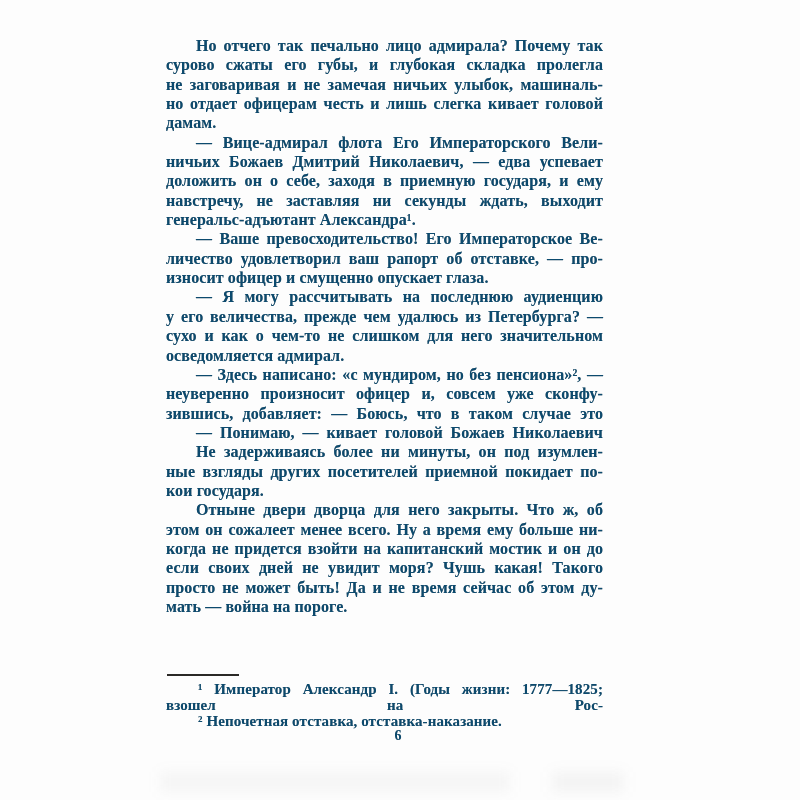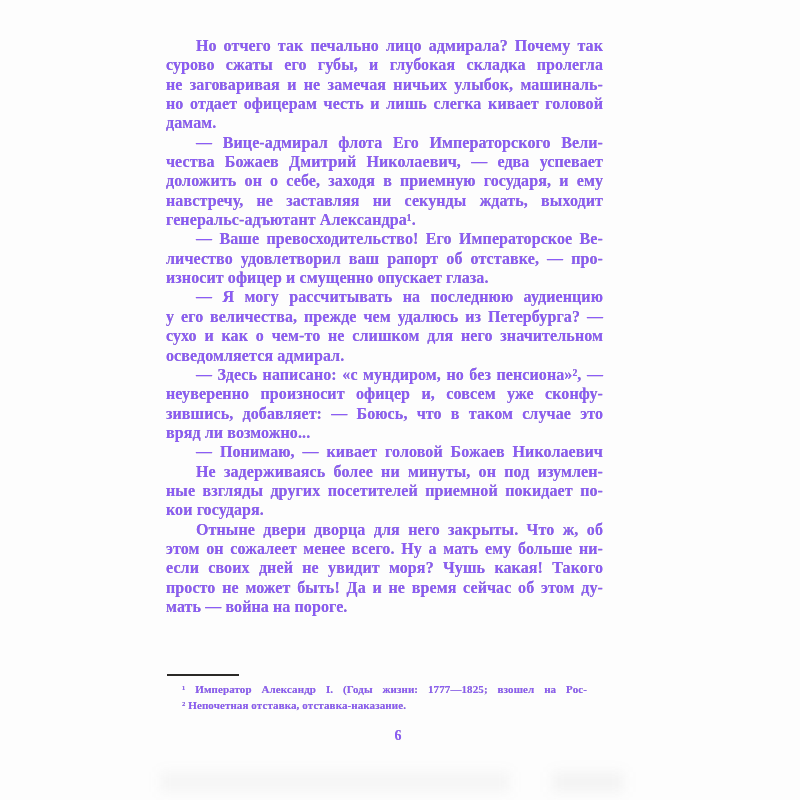--- a/index.html
+++ b/index.html
@@ -7,21 +7,21 @@
     padding: 0;
     background: #ffffff;
   }
   .page {
     position: relative;
     width: 800px;
     height: 800px;
     background: #fdfdfd;
     overflow: hidden;
     font-family: "Liberation Serif", serif;
-    color: #8b5cf6;
+    color: #0c4a6e;
   }
   .body-text {
     position: absolute;
     left: 166px;
     top: 36px;
     width: 437px;
     font-size: 16px;
     line-height: 19.35px;
     font-weight: 700;
     letter-spacing: 0.1px;
@@ -41,24 +41,24 @@
   .footnote-sep {
     position: absolute;
     left: 167px;
     top: 674px;
     width: 72px;
     height: 2px;
     background: #2b2927;
   }
   .footnotes {
     position: absolute;
-    left: 150px;
+    left: 166px;
     top: 681px;
     width: 437px;
-    font-size: 11px;
+    font-size: 15px;
     line-height: 16.2px;
     font-weight: 700;
     letter-spacing: 0.1px;
     text-shadow: 0 0 0.5px rgba(35,32,30,0.4);
     filter: blur(0.18px);
   }
   .footnotes .line.para-start {
     text-indent: 32px;
   }
   .page-number {
@@ -96,41 +96,41 @@
 <body>
 
 <div class="page">
   <div class="body-text" id="body-text">
       <div class="line para-start">Но отчего так печально лицо адмирала? Почему так</div>
       <div class="line">сурово сжаты его губы, и глубокая складка пролегла</div>
       <div class="line">не заговаривая и не замечая ничьих улыбок, машиналь-</div>
       <div class="line">но отдает офицерам честь и лишь слегка кивает головой</div>
       <div class="line para-end">дамам.</div>
       <div class="line para-start">— Вице-адмирал флота Его Императорского Вели-</div>
-      <div class="line">чества Божаев Дмитрий Николаевич, — едва успевает</div>
+      <div class="line">ничьих Божаев Дмитрий Николаевич, — едва успевает</div>
       <div class="line">доложить он о себе, заходя в приемную государя, и ему</div>
       <div class="line">навстречу, не заставляя ни секунды ждать, выходит</div>
       <div class="line para-end">генеральс-адъютант Александра¹.</div>
       <div class="line para-start">— Ваше превосходительство! Его Императорское Ве-</div>
       <div class="line">личество удовлетворил ваш рапорт об отставке, — про-</div>
       <div class="line para-end">износит офицер и смущенно опускает глаза.</div>
       <div class="line para-start">— Я могу рассчитывать на последнюю аудиенцию</div>
       <div class="line">у его величества, прежде чем удалюсь из Петербурга? —</div>
       <div class="line">сухо и как о чем-то не слишком для него значительном</div>
       <div class="line para-end">осведомляется адмирал.</div>
       <div class="line para-start">— Здесь написано: «с мундиром, но без пенсиона»², —</div>
       <div class="line">неуверенно произносит офицер и, совсем уже сконфу-</div>
       <div class="line">зившись, добавляет: — Боюсь, что в таком случае это</div>
-      <div class="line para-end">вряд ли возможно...</div>
       <div class="line para-start">— Понимаю, — кивает головой Божаев Николаевич</div>
       <div class="line para-start">Не задерживаясь более ни минуты, он под изумлен-</div>
       <div class="line">ные взгляды других посетителей приемной покидает по-</div>
       <div class="line para-end">кои государя.</div>
       <div class="line para-start">Отныне двери дворца для него закрыты. Что ж, об</div>
-      <div class="line">этом он сожалеет менее всего. Ну а мать ему больше ни-</div>
+      <div class="line">этом он сожалеет менее всего. Ну а время ему больше ни-</div>
+      <div class="line">когда не придется взойти на капитанский мостик и он до</div>
       <div class="line">если своих дней не увидит моря? Чушь какая! Такого</div>
       <div class="line">просто не может быть! Да и не время сейчас об этом ду-</div>
       <div class="line para-end">мать — война на пороге.</div>
     </div>
   <div class="footnote-sep"></div>
   <div class="footnotes" id="footnotes">
       <div class="line para-start">¹ Император Александр I. (Годы жизни: 1777—1825; взошел на Рос-</div>
       <div class="line para-start para-end">² Непочетная отставка, отставка-наказание.</div>
     </div>
   <div class="page-number">6</div>

